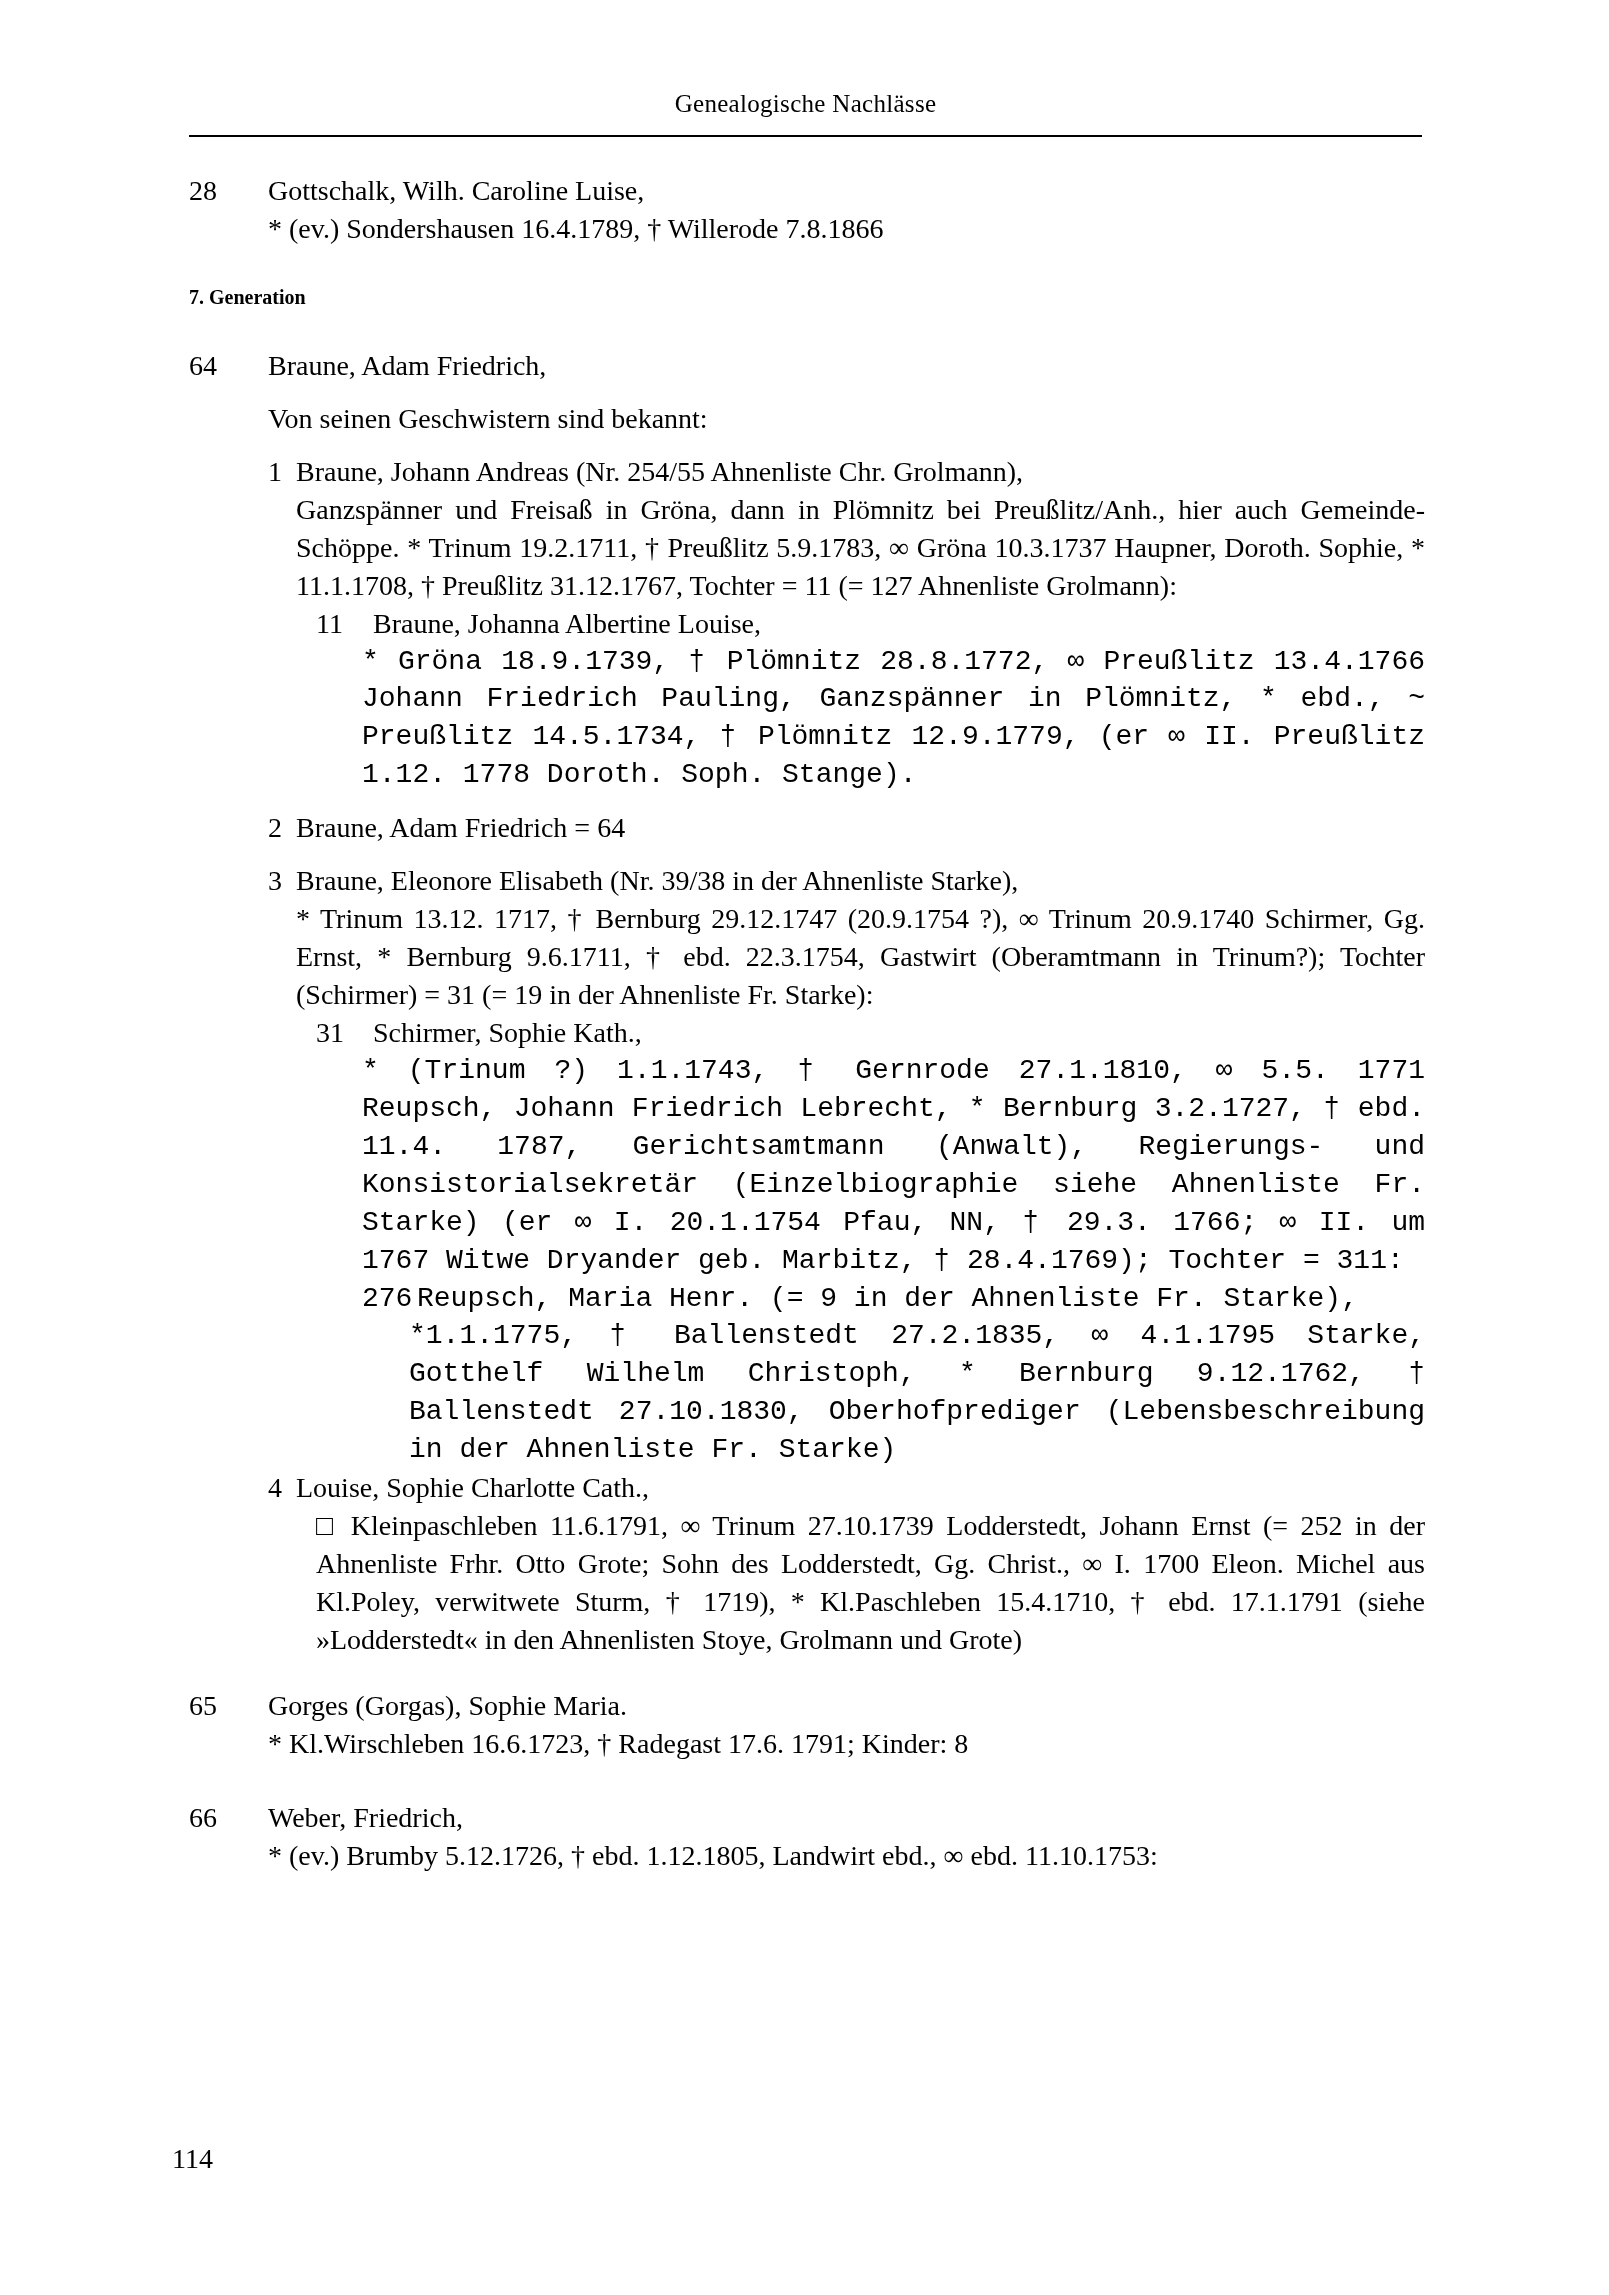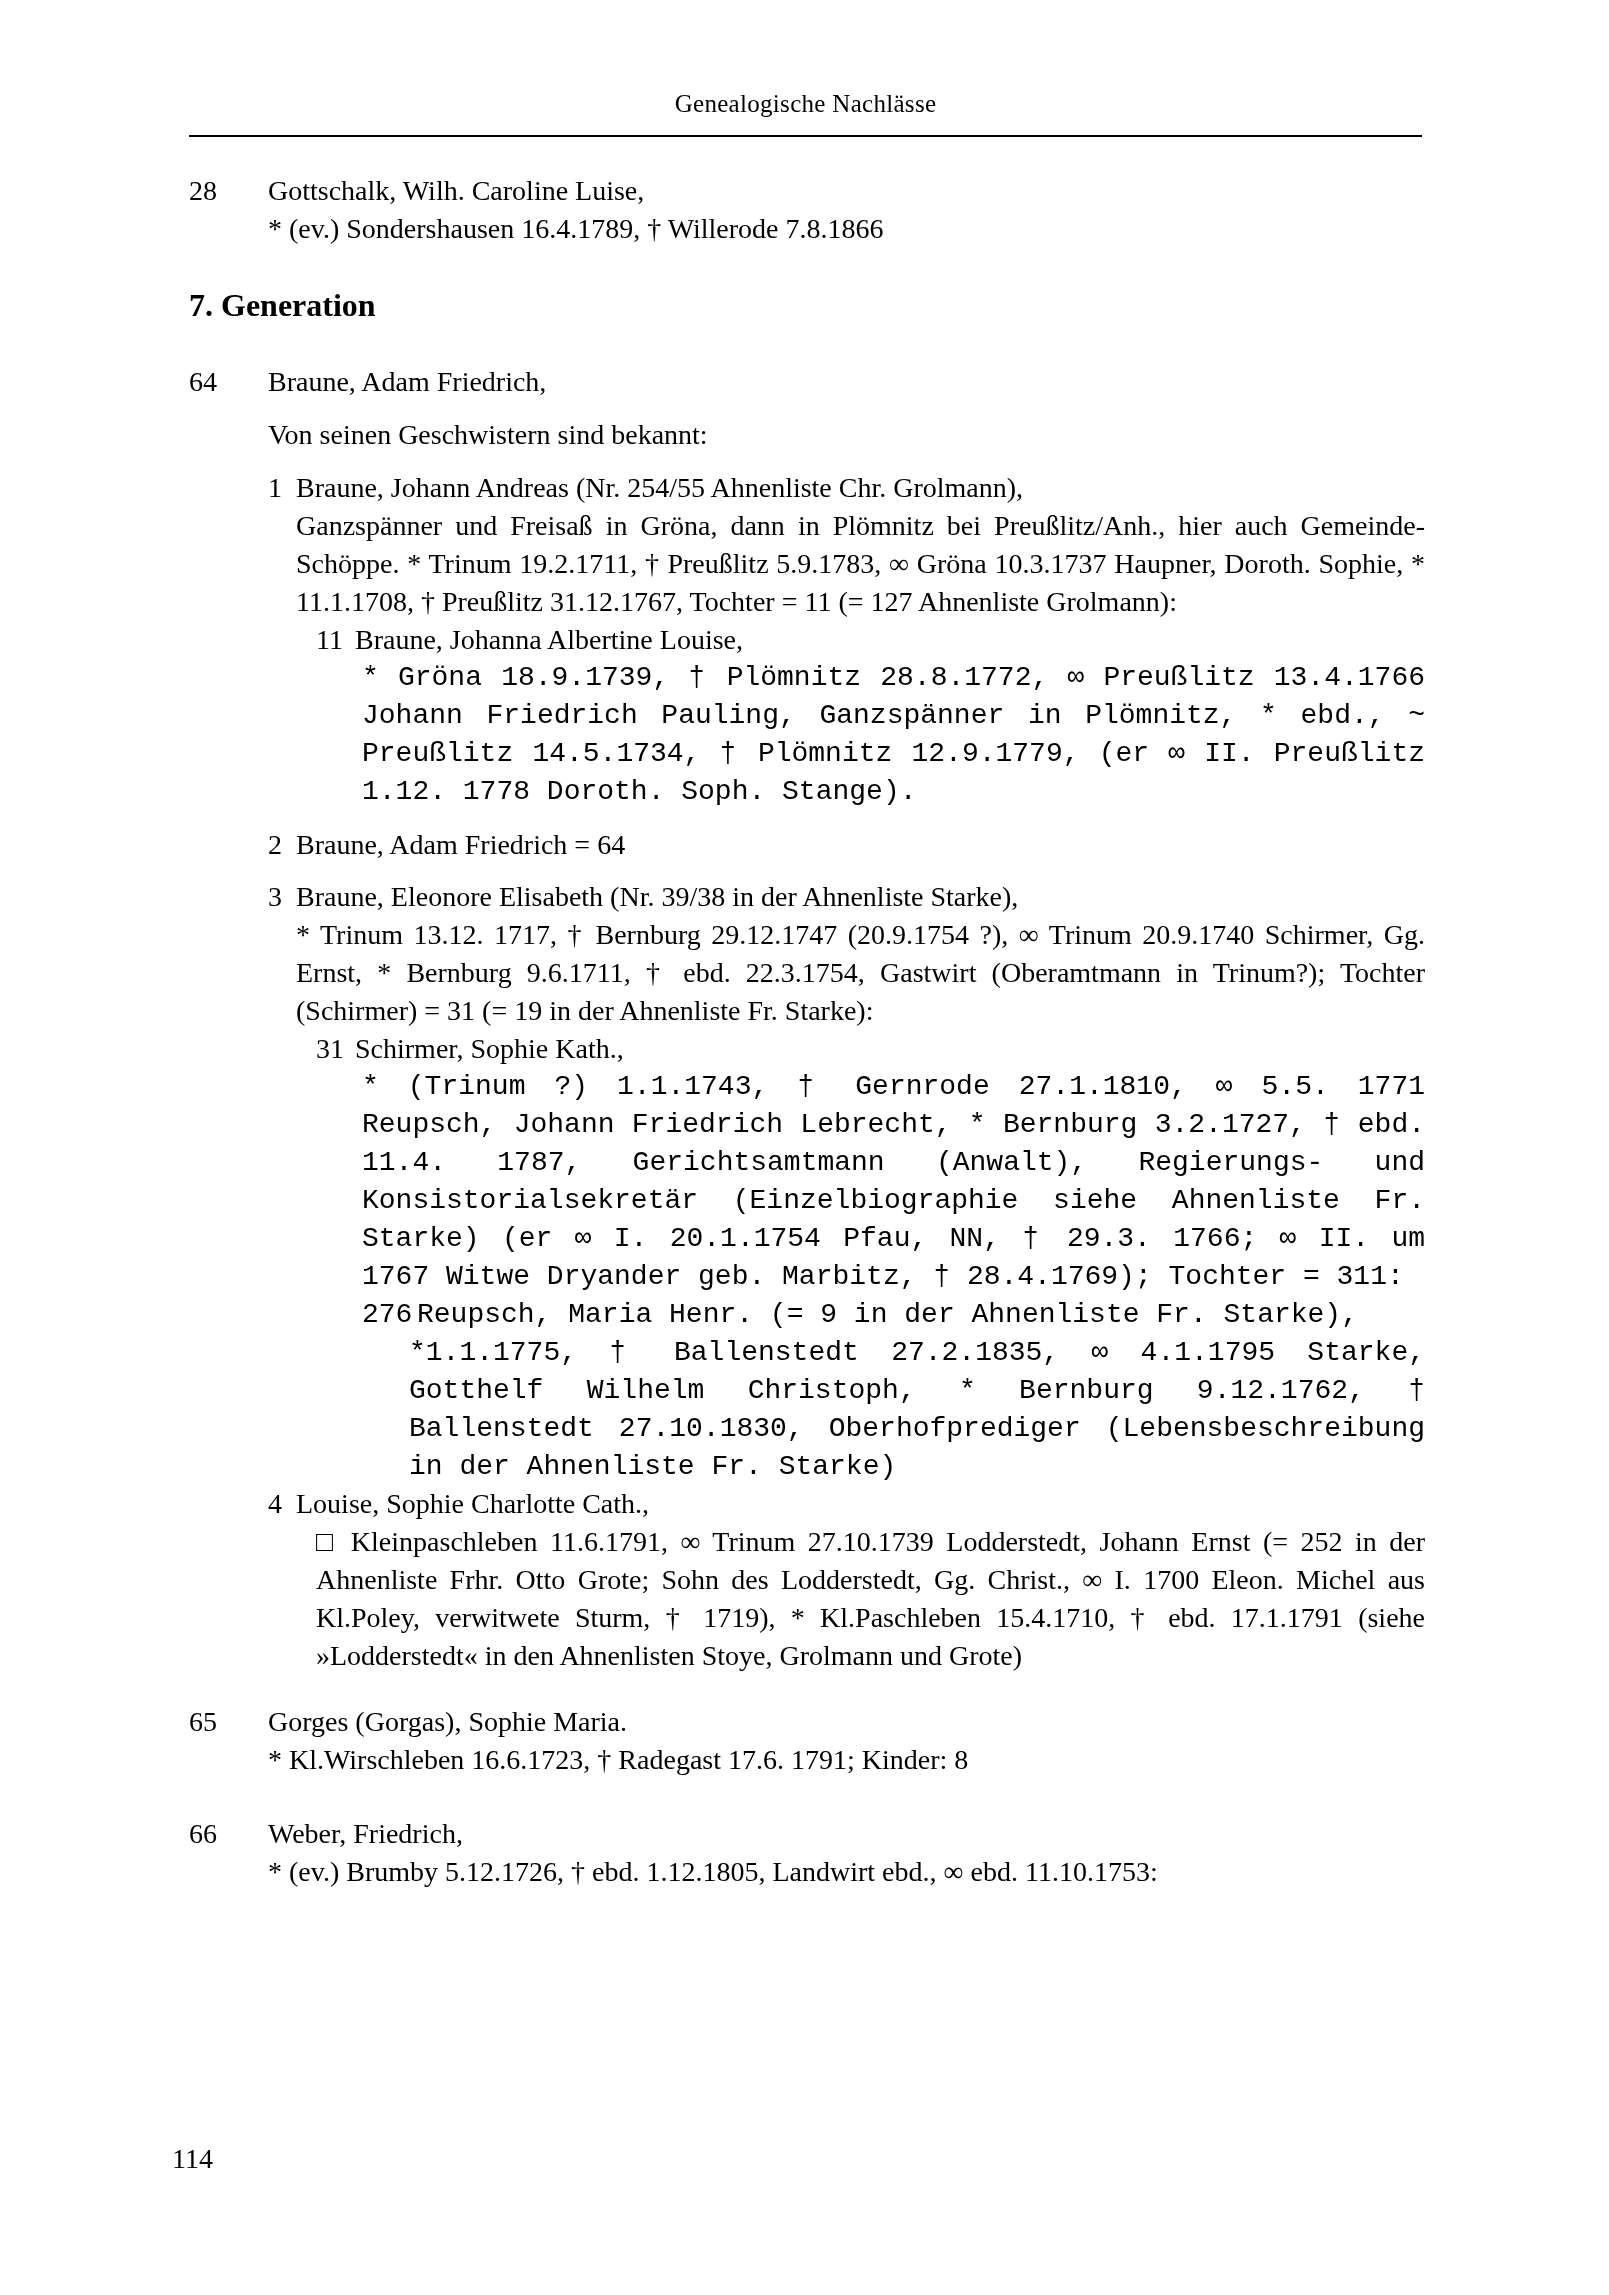--- a/index.html
+++ b/index.html
@@ -68,36 +68,36 @@
 
   
   .lvl-main  .num { width: 79px; }
   .lvl-main  { margin-left: 0px; }
 
   .lvl-cont  { margin-left: 79px; }
 
   .lvl-s1    { margin-left: 79px; }
   .lvl-s1    .num { width: 28px; }
 
-  .lvl-s2    { margin-left: 127px; }
+  .lvl-s2    { margin-left: 127px; gap: 18px; }
   .lvl-s2    .num { width: 39px; }
 
   .lvl-s3    { margin-left: 173px; font-family: Liberation Mono, monospace; }
   .lvl-s3    .num { width: 55px; }
 
   .just     { text-align: justify; text-justify: inter-word; }
   .nojust   { text-align: left; }
 
   .gap-sm { height: 15px; }
   .gap-md { height: 28px; }
   .gap-lg { height: 36px; }
 
   .gen-heading {
     font-weight: bold;
-    font-size: 32px;
+    font-size: 20px;
     line-height: 1.355;
     margin: 0;
   }
 
   
   .folio {
     position: absolute;
     left: 172px;
     top: 2142px;
     font-size: 28px;

